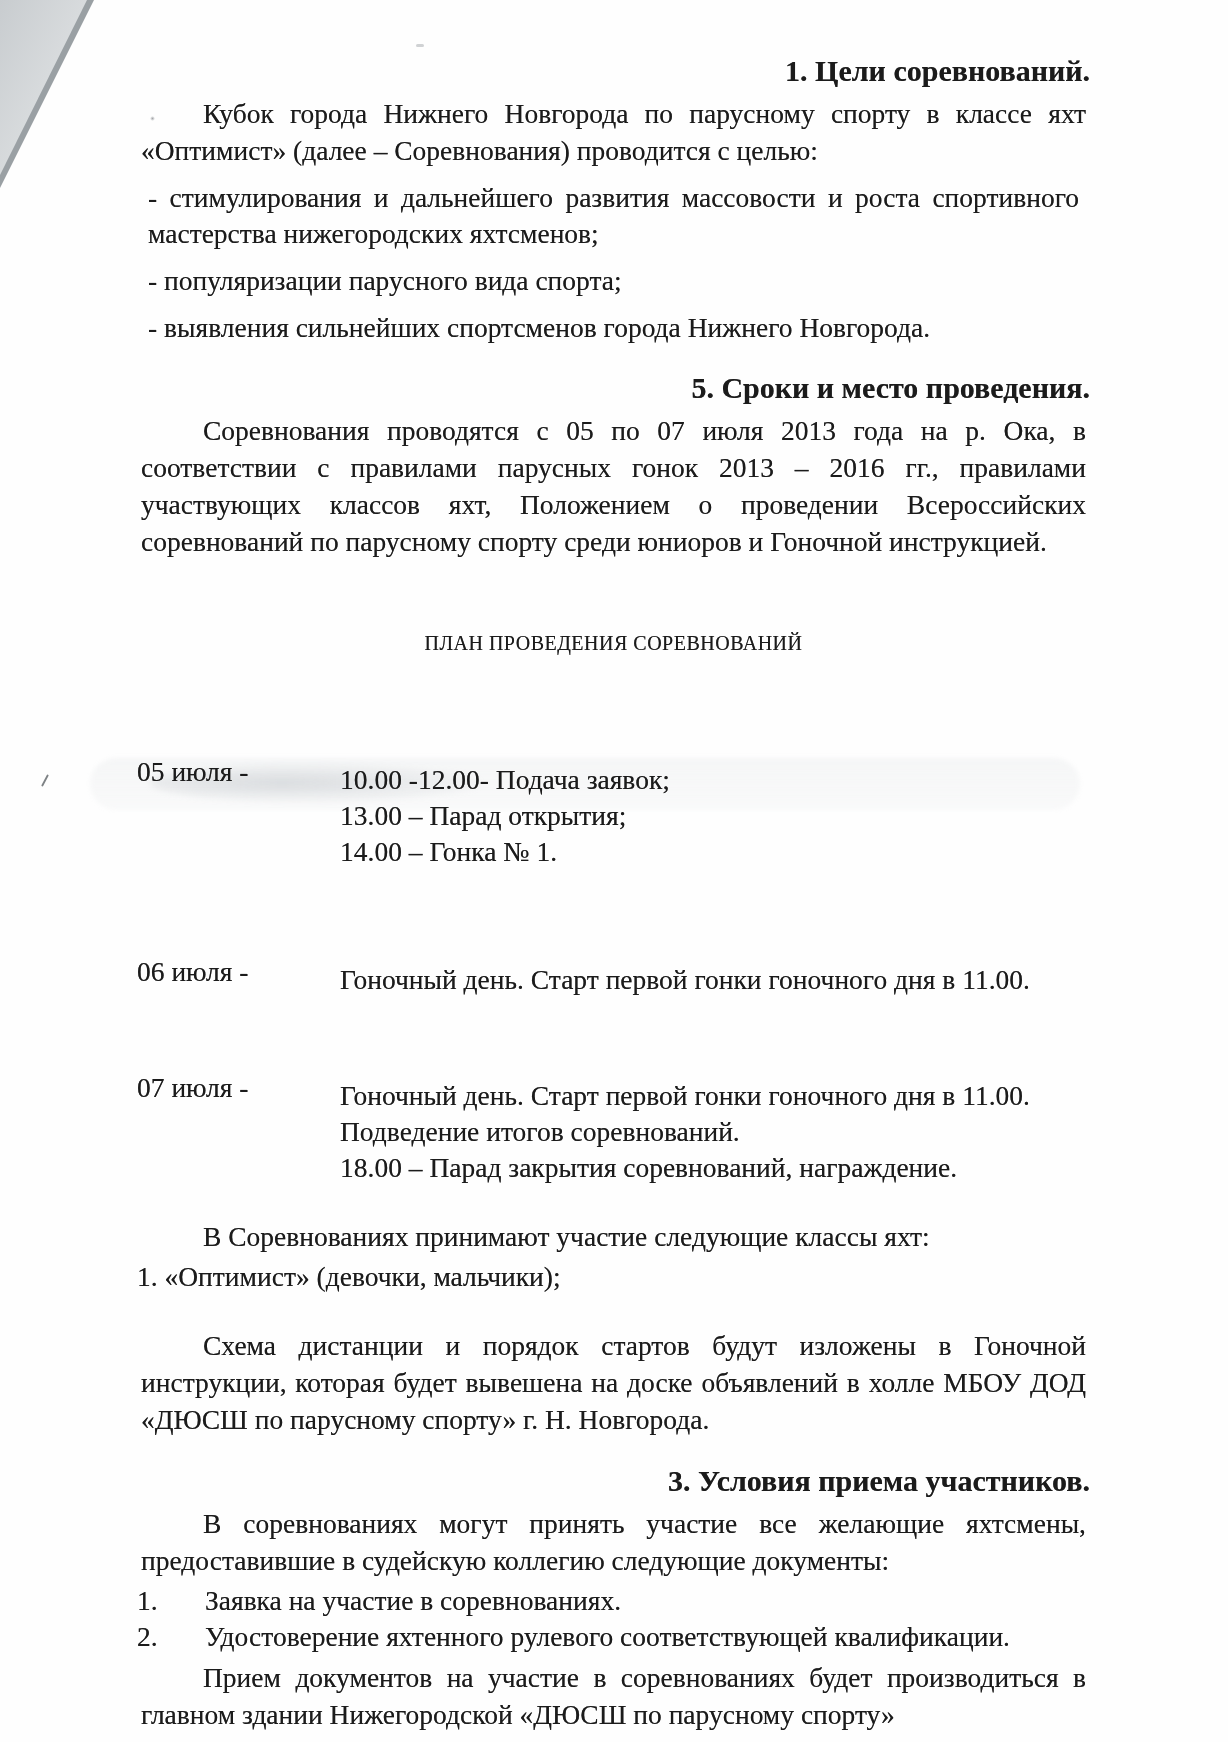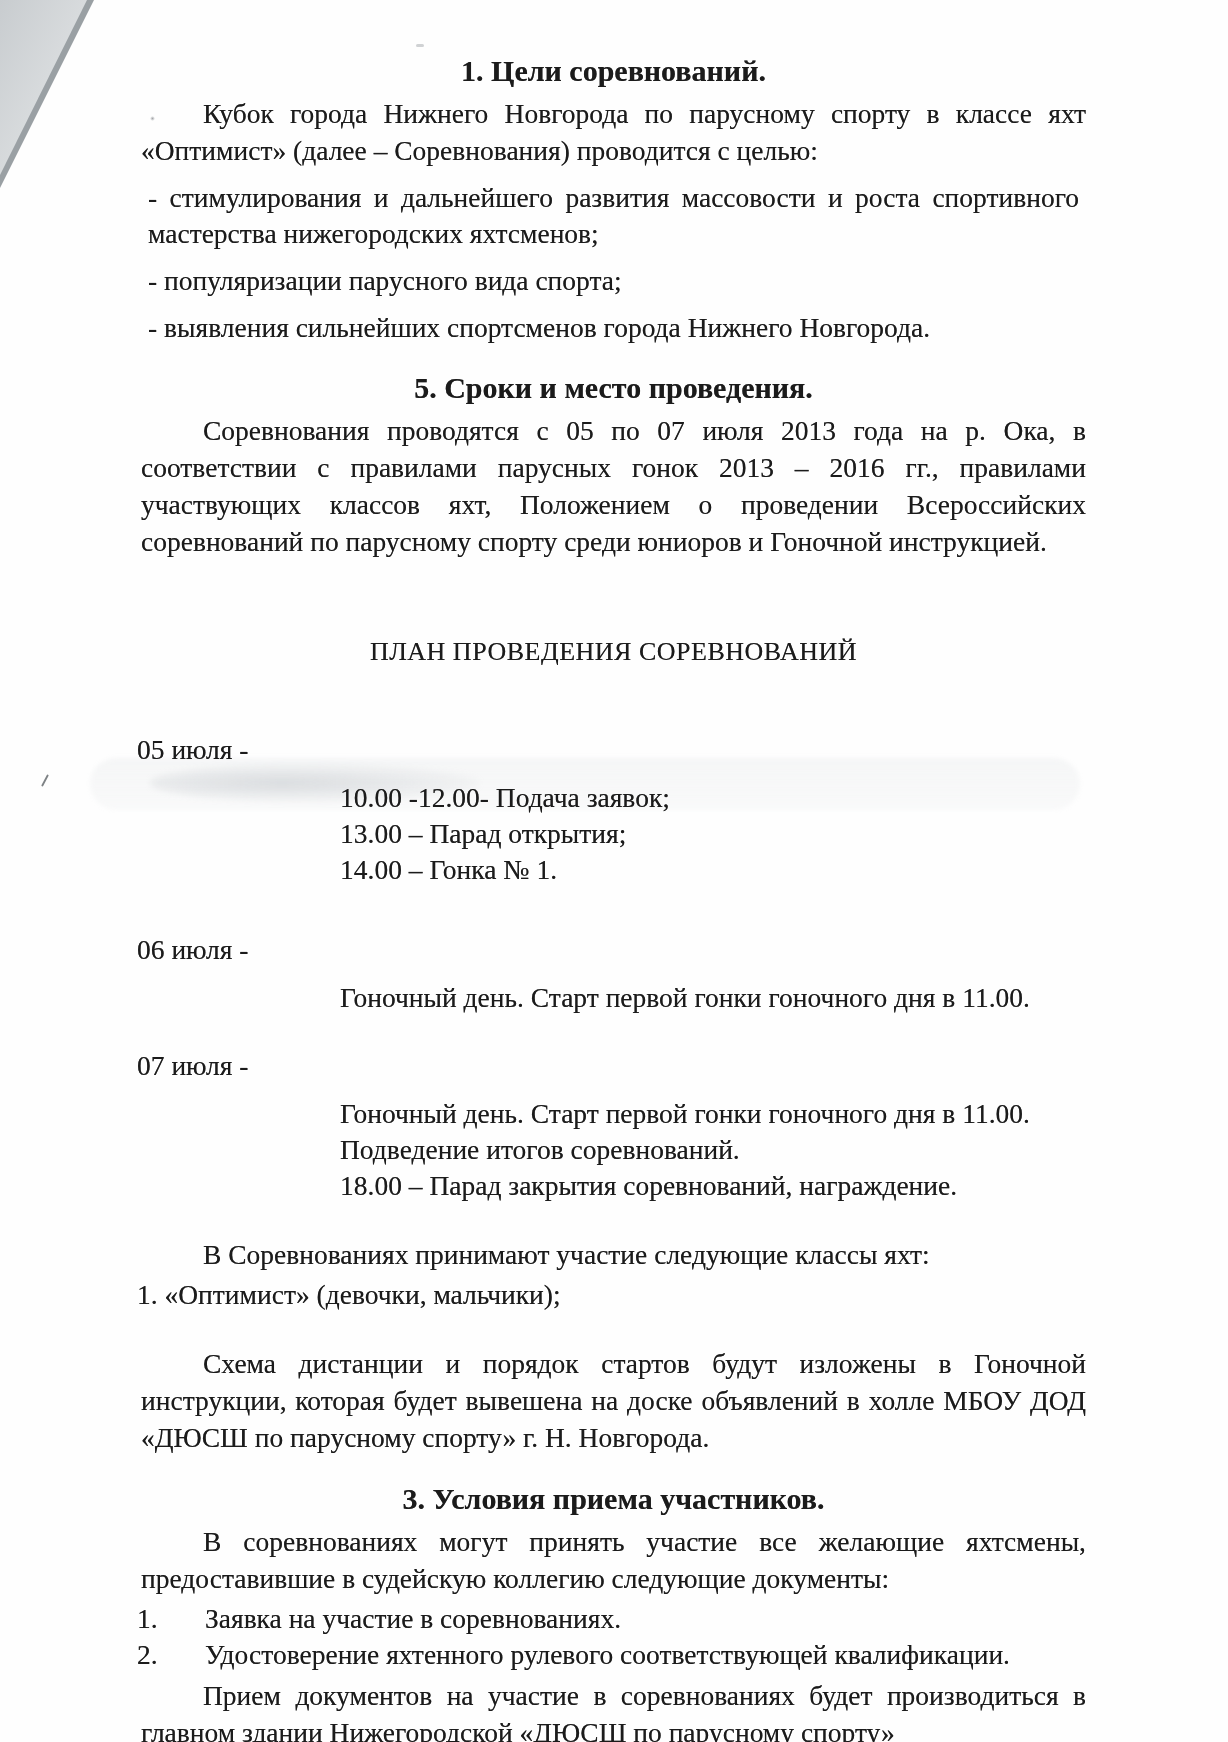--- a/index.html
+++ b/index.html
@@ -45,37 +45,37 @@
     background: rgba(140,146,150,0.4); border-radius: 2px; }
   .tick-mark { position: absolute; left: 44px; top: 774px; width: 2px; height: 13px;
     background: #676c70; transform: rotate(28deg); opacity: 0.85; border-radius: 1px; }
 
   .content {
     position: absolute; left: 137px; top: 54px; width: 953px;
     font-size: 27.5px; line-height: 36px;
     text-shadow: 0 0 0.6px rgba(35,35,35,0.65);
   }
   .sec-heading {
-    text-align: center; font-weight: bold; font-size: 30px; line-height: 33px;
+    text-align: right; font-weight: bold; font-size: 30px; line-height: 33px;
     margin: 0 0 8px 0;
   }
   .para {
     margin: 4px; text-align: justify; text-indent: 62px; line-height: 37px;
   }
   .bullet-para { margin: 11px; text-align: justify; line-height: 36px; }
   .gap-14 { height: 14px; }
   .gap-56 { height: 56px; } .gap-48 { height: 48px; }
   .gap-44 { height: 44px; } .gap-32 { height: 32px; }
   .gap-28 { height: 28px; } .gap-22 { height: 22px; }
   .plan-title {
-    text-align: center; font-size: 26px; line-height: 36px; letter-spacing: 0.5px;
-    margin: 14px;
+    text-align: center; font-size: 20px; line-height: 36px; letter-spacing: 0.5px;
+    margin: 5px;
   }
   .plan-row { display: flex; align-items: flex-start; }
-  .plan-date { flex: none; width: 203px; line-height: 36px; }
+  .plan-date { flex: none; width: 203px; line-height: 36px; margin-top: 40px; }
   .plan-lines { flex: 1; line-height: 36px; margin-top: 48px; }
   .doc-item { display: flex; line-height: 36px; }
   .doc-num { flex: none; width: 68px; }
   .doc-text { flex: 1; }
   .plain-line { line-height: 36px; }
 </style>
 </head>
 <body>
 
 <div class="page">

